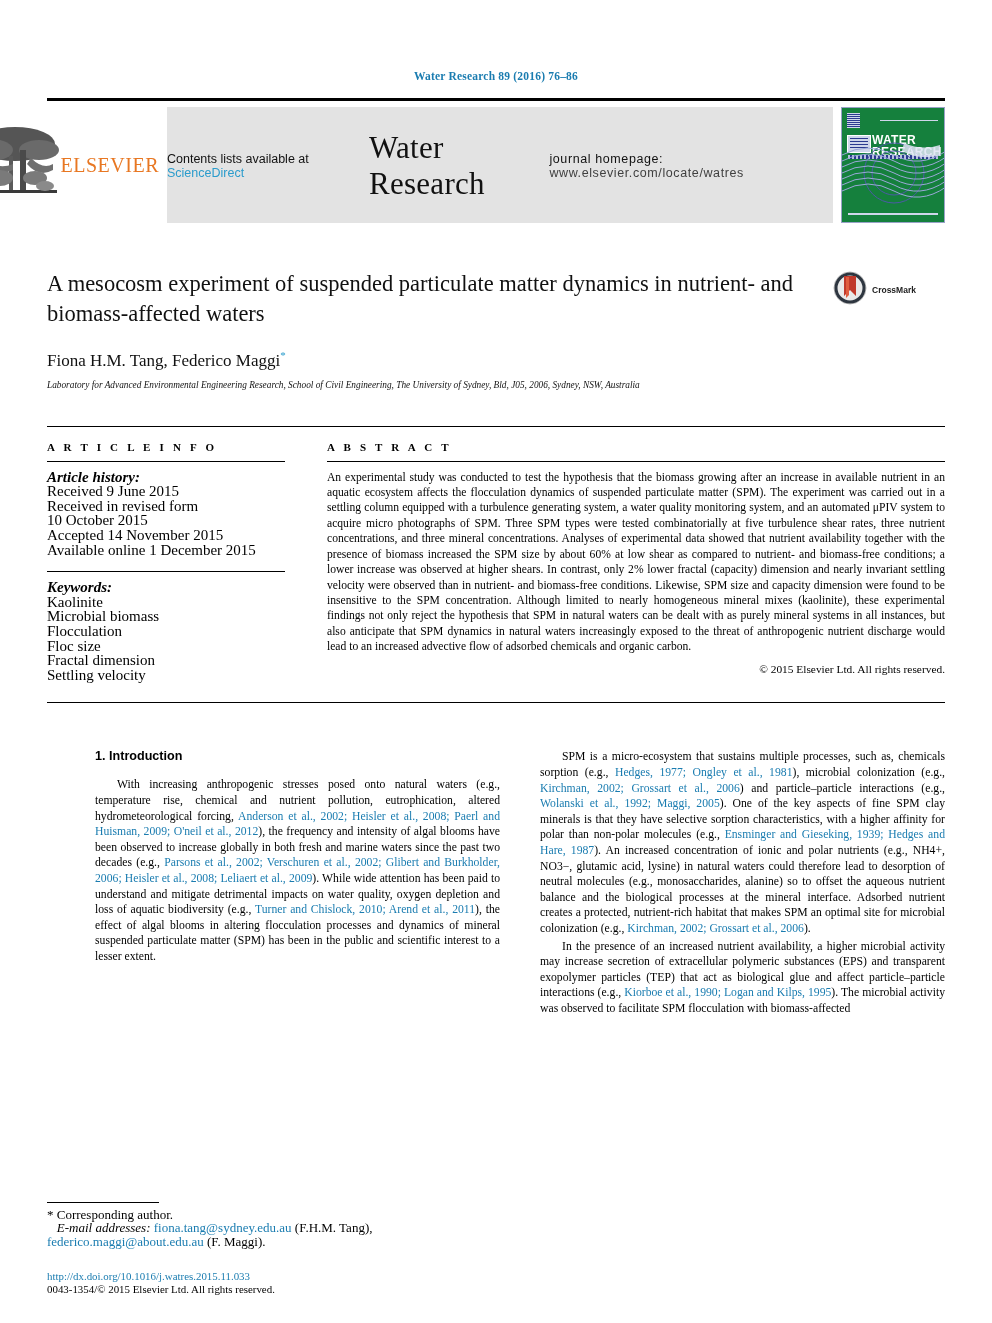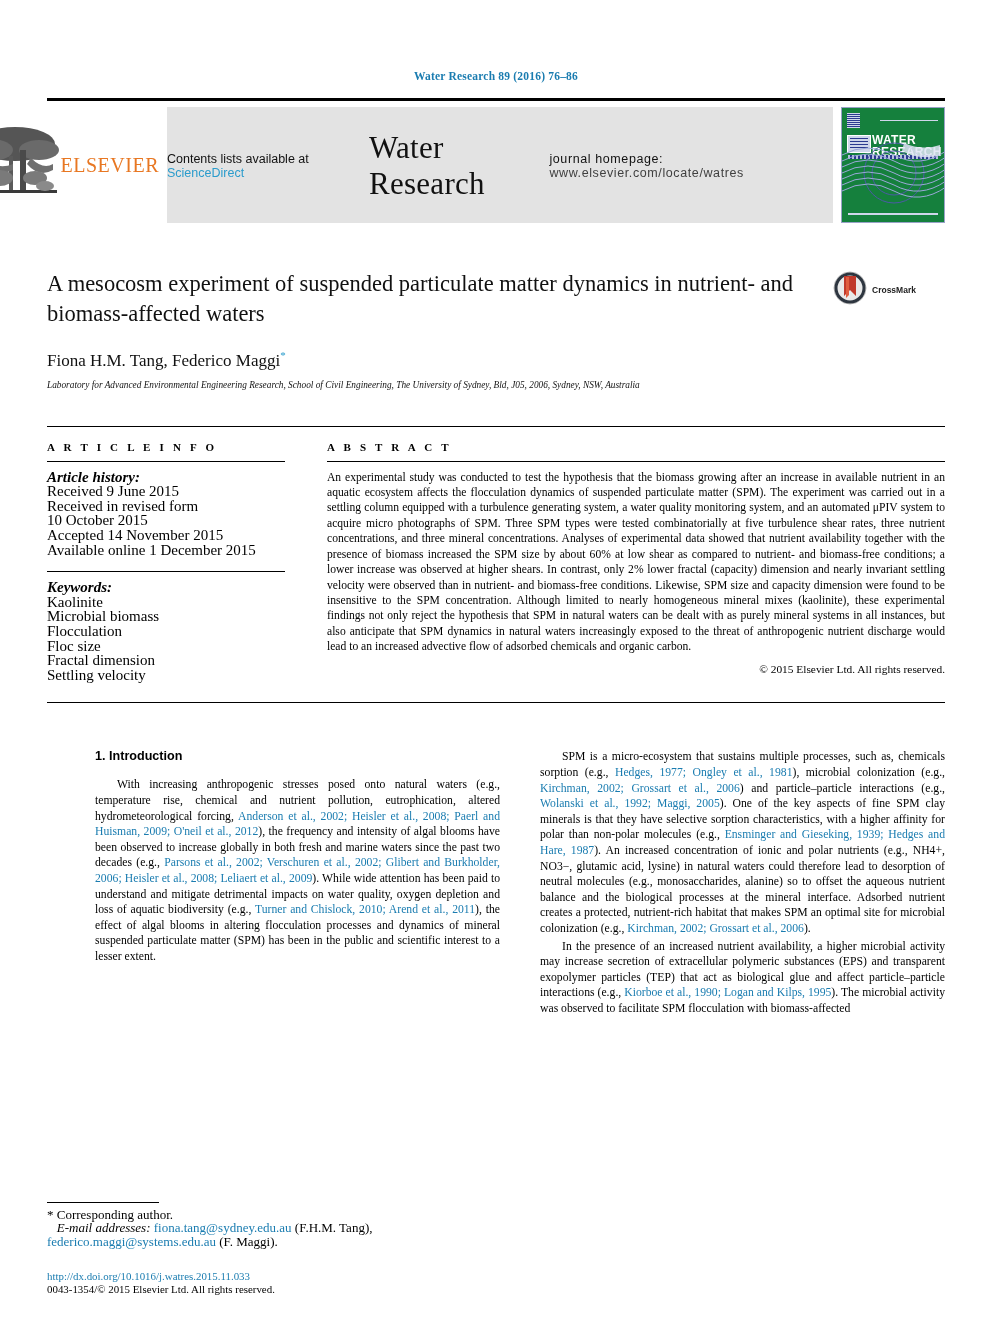--- a/index.html
+++ b/index.html
@@ -415,21 +415,21 @@
     </div>
   </div>
 
   <div class="footnotes">
     <div class="fn-rule"></div>
     <div class="fn-line">* Corresponding author.</div>
     <div class="fn-line">
       &nbsp;&nbsp;&nbsp;<span class="ital">E-mail addresses:</span>
       <span class="cite">fiona.tang@sydney.edu.au</span>
       <span>(F.H.M. Tang),</span>
-      <span class="cite">federico.maggi@systems.edu.au</span>
+      <span class="cite">federico.maggi@about.edu.au</span>
       <span>(F. Maggi).</span>
     </div>
     <div class="doi-block">
       <div class="doi-link">http://dx.doi.org/10.1016/j.watres.2015.11.033</div>
       <div class="issn">0043-1354/© 2015 Elsevier Ltd. All rights reserved.</div>
     </div>
   </div>
 
 </div>
 

